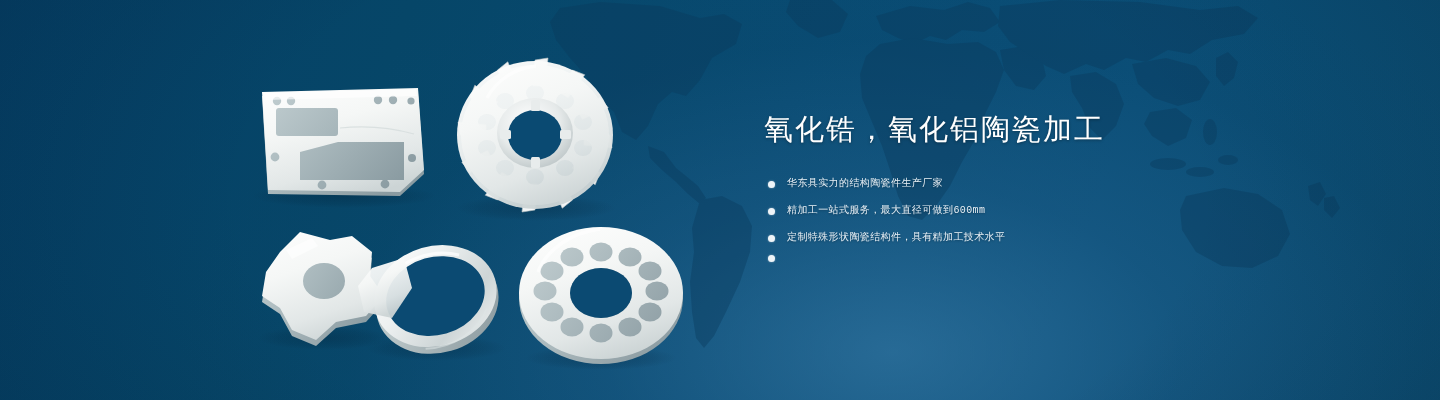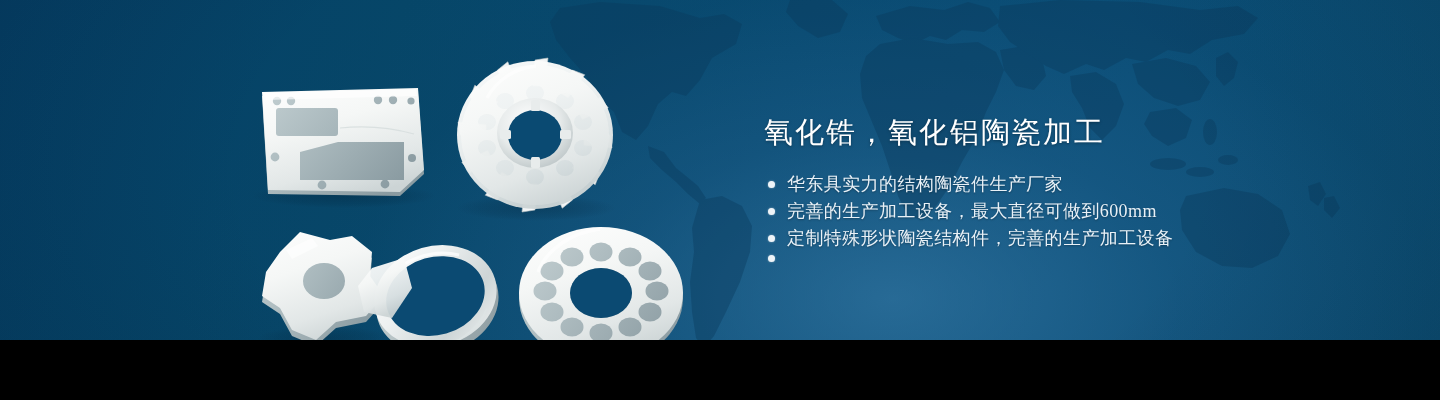--- a/index.html
+++ b/index.html
@@ -4,23 +4,23 @@
 <title>Ceramic Banner</title>
 <style>
   html, body {
     margin: 0;
     padding: 0;
     background: #000;
   }
   #banner {
     position: relative;
     width: 1440px;
-    height: 340px;
+    height: 400px;
     overflow: hidden;
-    font-family: Liberation Serif, serif;
+    font-family: Liberation Mono, monospace;
     
     background:
       radial-gradient(ellipse 900px 520px at 62% 88%,
         rgba(64,130,176,0.55) 0%,
         rgba(42,102,148,0.32) 32%,
         rgba(20,70,110,0.10) 60%,
         rgba(0,0,0,0) 80%),
       linear-gradient(110deg, #053f66 0%, #064668 26%, #084b72 52%, #0a4f78 74%, #0c4f74 100%);
   }
 
@@ -87,21 +87,21 @@
     flex: 0 0 auto;
     width: 7px;
     height: 7px;
     border-radius: 50%;
     background: #eef4f8;
     margin: 0 12px 0 4px;
     box-shadow: 0 0 2px rgba(255,255,255,0.5);
   }
   .btext {
     color: #e9f1f7;
-    font-size: 18px;
+    font-size: 10px;
     line-height: 20px;
     letter-spacing: 0.4px;
     text-shadow: 0 1px 2px rgba(0,0,0,0.3);
   }
 </style>
 </head>
 <body>
 
 <div id="banner">
 
@@ -350,25 +350,25 @@
   <div id="copy">
     <h1 id="headline">氧化锆，氧化铝陶瓷加工</h1>
 
     <ul id="bullets">
       <li>
         <span class="dot"></span>
         <span class="btext">华东具实力的结构陶瓷件生产厂家</span>
       </li>
       <li>
         <span class="dot"></span>
-        <span class="btext">完善的生产加工设备，最大直径可做到600mm</span>
+        <span class="btext">精加工一站式服务，最大直径可做到600mm</span>
       </li>
       <li>
         <span class="dot"></span>
-        <span class="btext">定制特殊形状陶瓷结构件，完善的生产加工设备</span>
+        <span class="btext">定制特殊形状陶瓷结构件，具有精加工技术水平</span>
       </li>
       <li>
         <span class="dot"></span>
       </li>
     </ul>
   </div>
 
 </div>
 
 </body></html>

